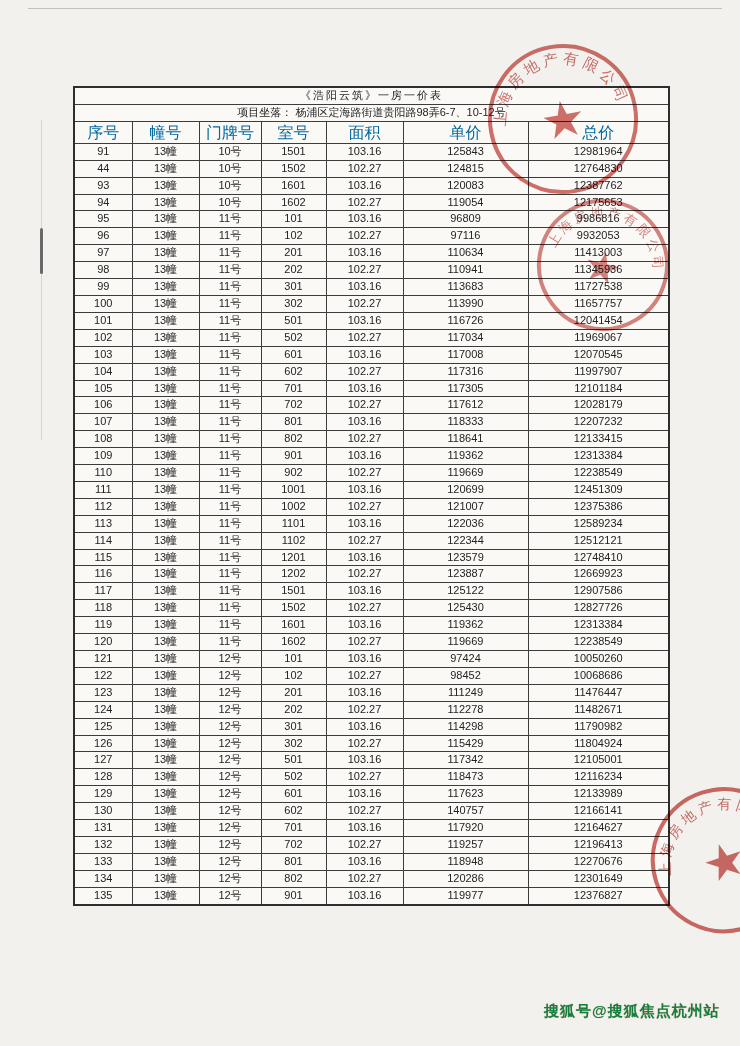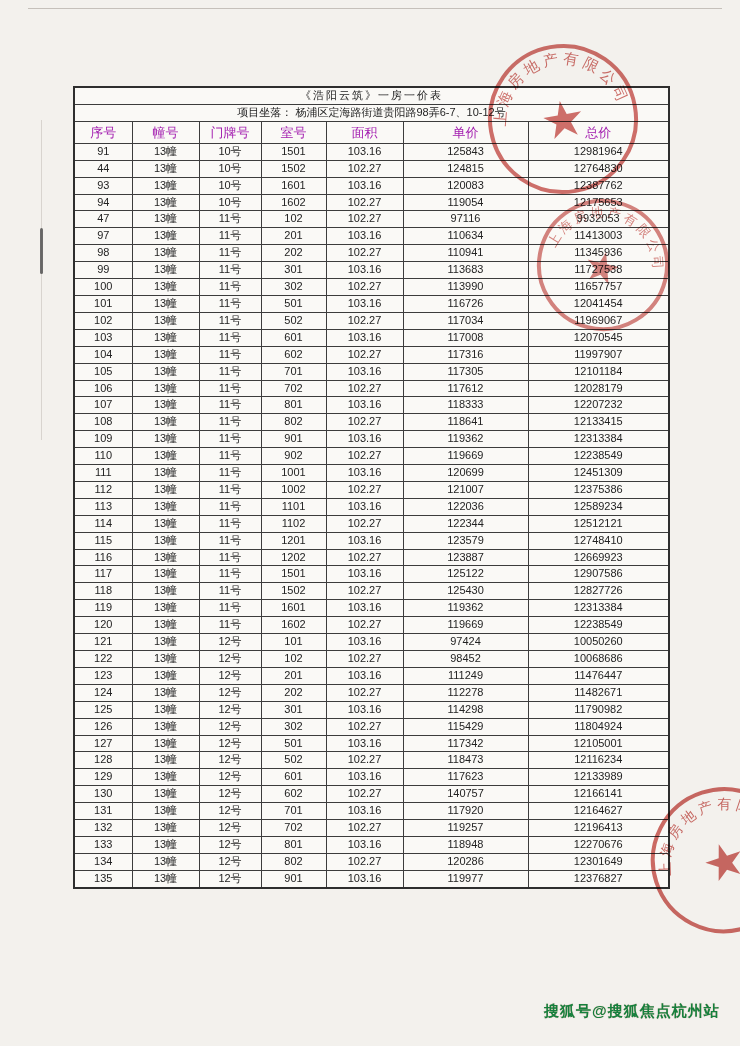--- a/index.html
+++ b/index.html
@@ -14,21 +14,21 @@
 
   .sheet{position:absolute;left:73px;top:86px;width:485px;}
   table.price{border-collapse:collapse;table-layout:fixed;width:597px;border:2px solid #2e2e2e;background:#faf9f6;}
   table.price th, table.price td{
     border:1px solid #3c3c3c;font-weight:normal;color:#232323;
     font-size:11px;height:15.9px;line-height:15.9px;padding:0 2px;
     text-align:center;overflow:hidden;white-space:nowrap;
   }
   th.title-cell{height:44px;line-height:44px;font-size:18px;font-weight:bold;letter-spacing:2px;color:#111;}
   th.loc-cell{height:24px;line-height:24px;text-align:left;font-size:12.5px;padding-left:6px;color:#161616;}
-  tr.cols th{height:21px;line-height:21px;font-size:13px;color:#a21caf;}
+  tr.cols th{height:21px;line-height:21px;font-size:16px;color:#0369a1;}
 
   
   .seal{position:absolute;pointer-events:none;mix-blend-mode:multiply;}
   .seal svg{display:block;}
   .seal-a{left:478px;top:34px;opacity:.72;transform:rotate(-10deg);}
   .seal-b{left:528px;top:190px;opacity:.62;transform:rotate(14deg);}
   .seal-c{left:642px;top:778px;opacity:.75;transform:rotate(-18deg);}
 
   .watermark{
     position:absolute;left:544px;top:1002px;font-size:15px;font-weight:bold;
@@ -107,21 +107,30 @@
           <tr>
             <td>94</td>
             <td>13幢</td>
             <td>10号</td>
             <td>1602</td>
             <td>102.27</td>
             <td>119054</td>
             <td>12175653</td>
           </tr>
           <tr>
-            <td>47</td>
+            <td>95</td>
+            <td>13幢</td>
+            <td>11号</td>
+            <td>101</td>
+            <td>103.16</td>
+            <td>96809</td>
+            <td>9986816</td>
+          </tr>
+          <tr>
+            <td>96</td>
             <td>13幢</td>
             <td>11号</td>
             <td>102</td>
             <td>102.27</td>
             <td>97116</td>
             <td>9932053</td>
           </tr>
           <tr>
             <td>97</td>
             <td>13幢</td>

